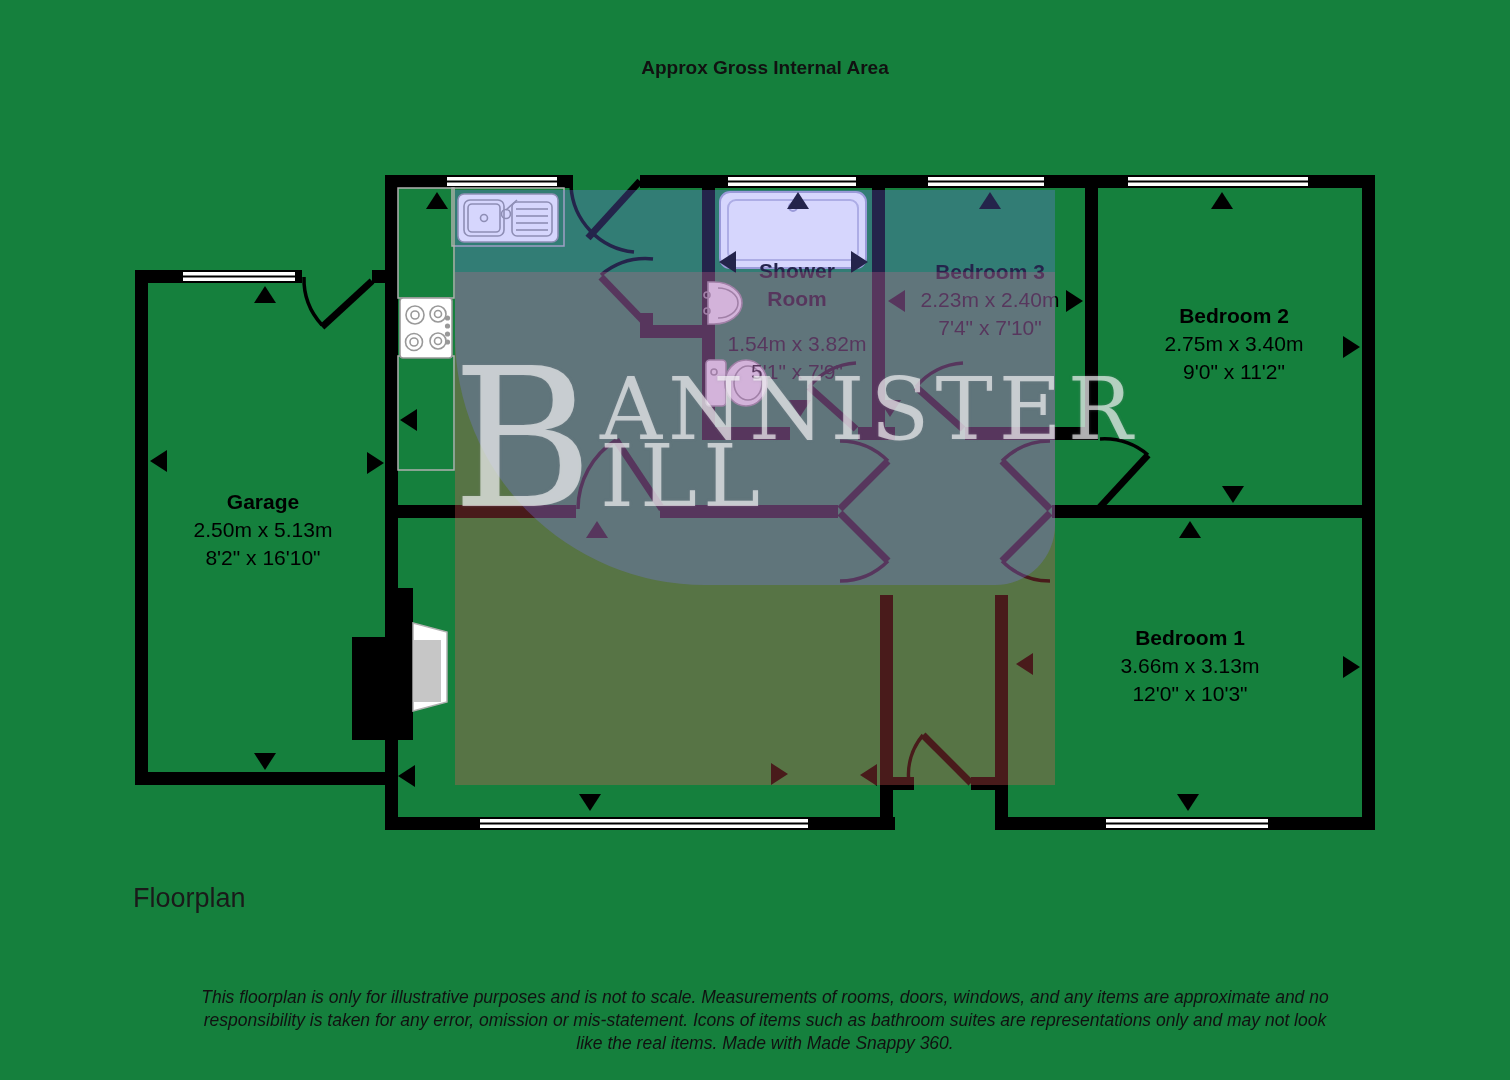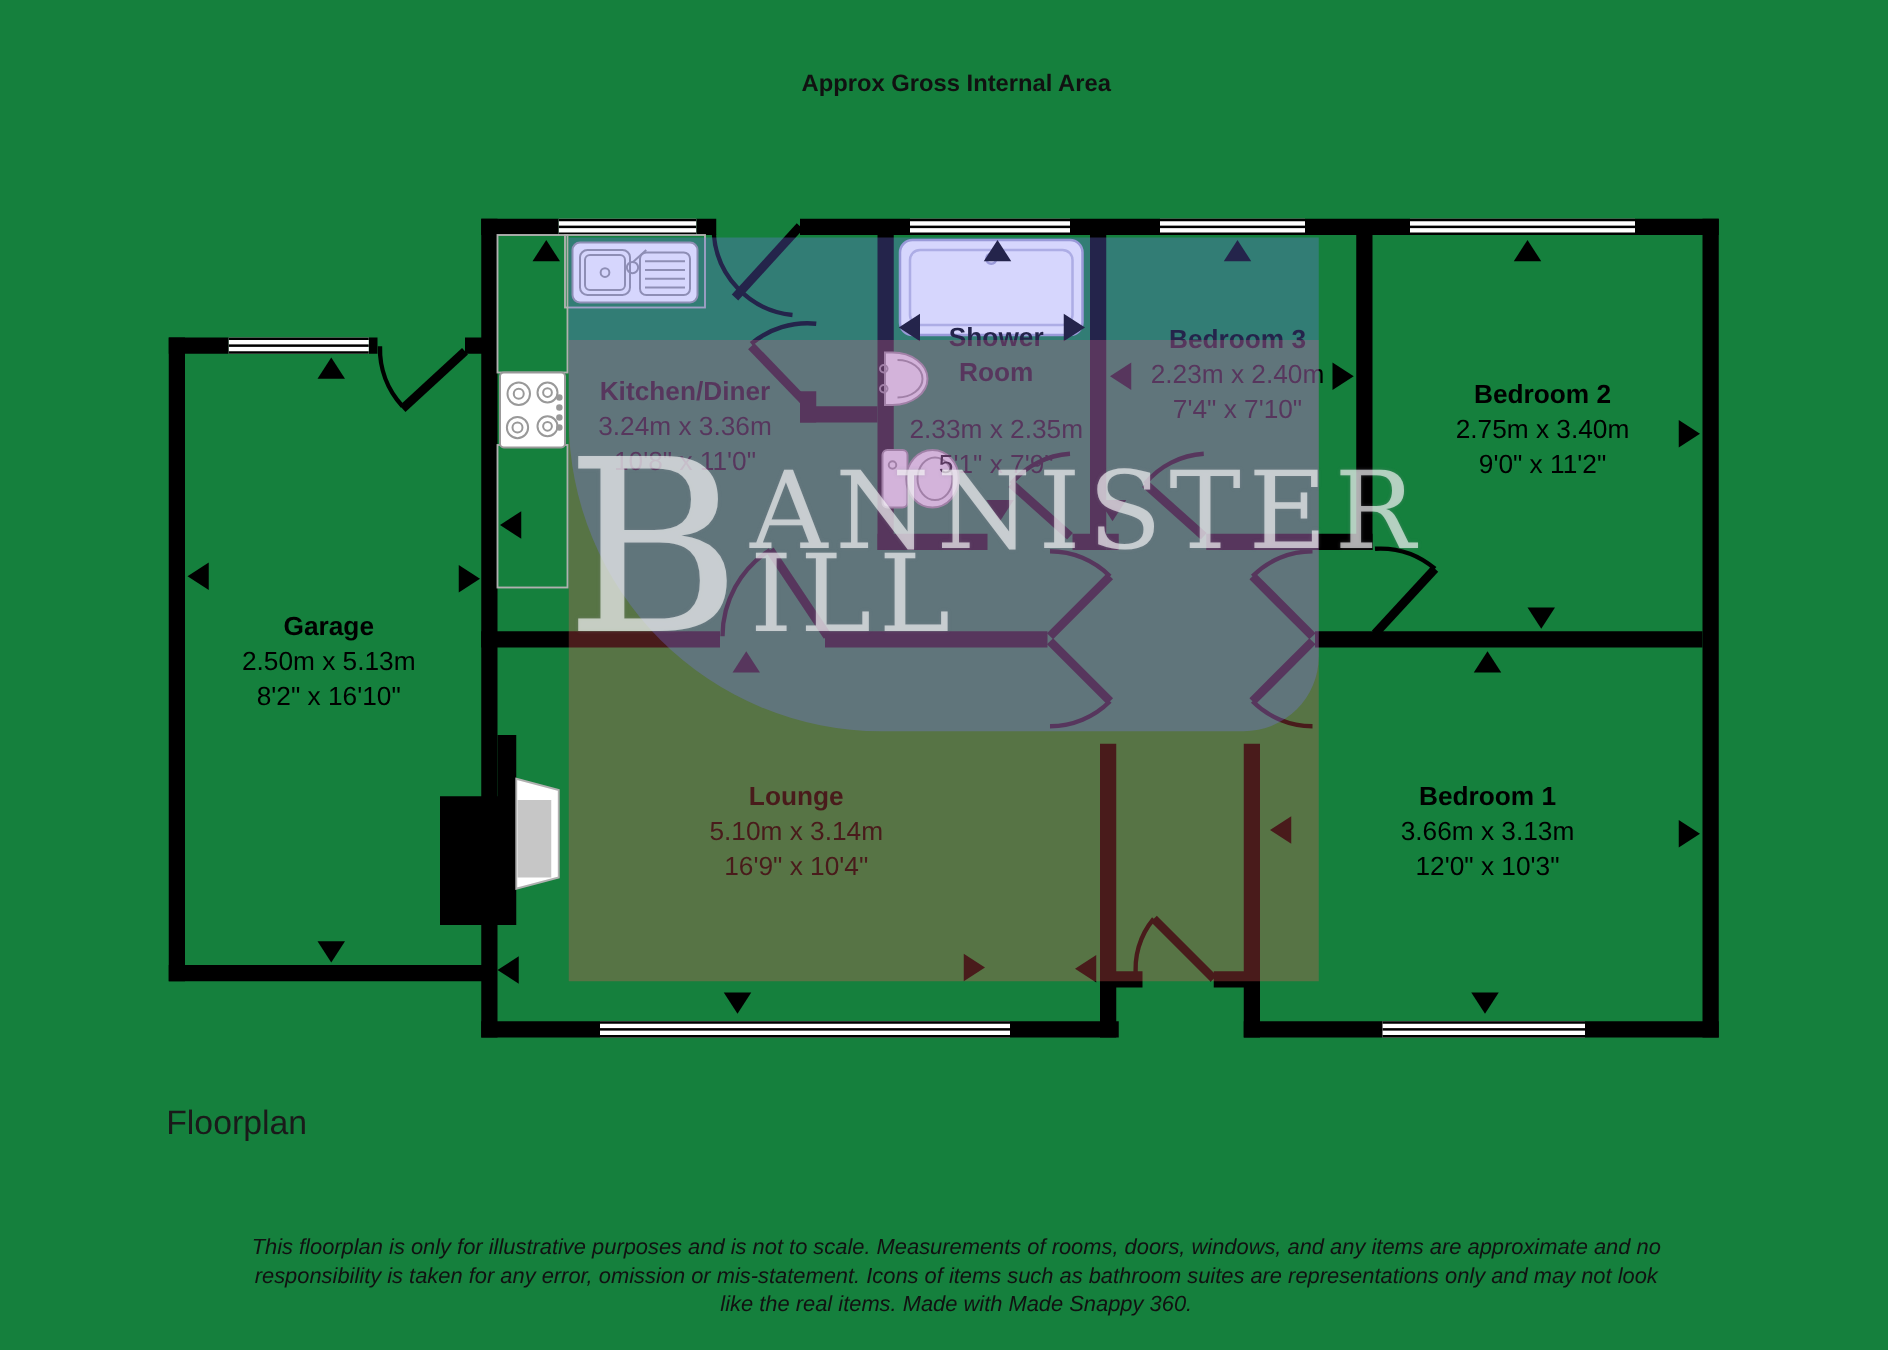--- a/index.html
+++ b/index.html
@@ -253,29 +253,24 @@
 
       <path d="M384 463 l-17 -11 v22 Z"></path>
       <path d="M868 262 l-17 -11 v22 Z"></path>
       <path d="M1083 301 l-17 -11 v22 Z"></path>
       <path d="M1360 347 l-17 -11 v22 Z"></path>
       <path d="M1360 667 l-17 -11 v22 Z"></path>
       <path d="M788 774 l-17 -11 v22 Z"></path>
     </g>
   </svg>
 
-  <div class="room-label" style="left:548px;top:300px;">
-    <div class="rname">Kitchen/Diner</div>
-    <div>3.24m x 3.36m</div>
-    <div>10'8" x 11'0"</div>
-  </div>
 
   <div class="room-label wrapname" style="left:797px;top:240px;">
     <div class="rname">Shower Room</div>
-    <div>2.33m x 2.35m</div>
+    <div>1.54m x 3.82m</div>
     <div>5'1" x 7'9"</div>
   </div>
 
   <div class="room-label" style="left:990px;top:258px;">
     <div class="rname">Bedroom 3</div>
     <div>2.23m x 2.40m</div>
     <div>7'4" x 7'10"</div>
   </div>
 
   <div class="room-label" style="left:1234px;top:302px;">
@@ -283,25 +278,20 @@
     <div>2.75m x 3.40m</div>
     <div>9'0" x 11'2"</div>
   </div>
 
   <div class="room-label" style="left:263px;top:488px;">
     <div class="rname">Garage</div>
     <div>2.50m x 5.13m</div>
     <div>8'2" x 16'10"</div>
   </div>
 
-  <div class="room-label" style="left:637px;top:624px;">
-    <div class="rname">Lounge</div>
-    <div>5.10m x 3.14m</div>
-    <div>16'9" x 10'4"</div>
-  </div>
 
   <div class="room-label" style="left:1190px;top:624px;">
     <div class="rname">Bedroom 1</div>
     <div>3.66m x 3.13m</div>
     <div>12'0" x 10'3"</div>
   </div>
 
   <div class="overlay overlay-pink"></div>
   <div class="overlay overlay-blue"></div>
 

